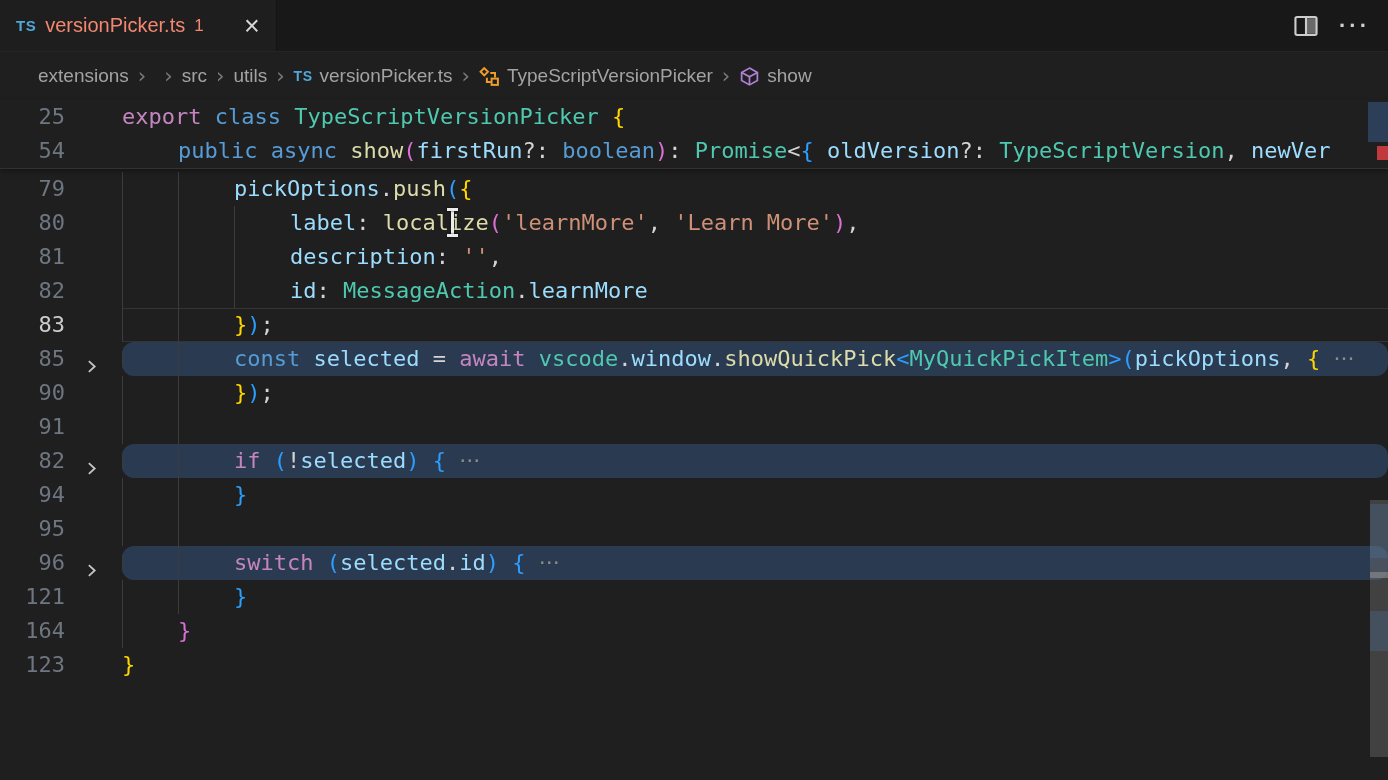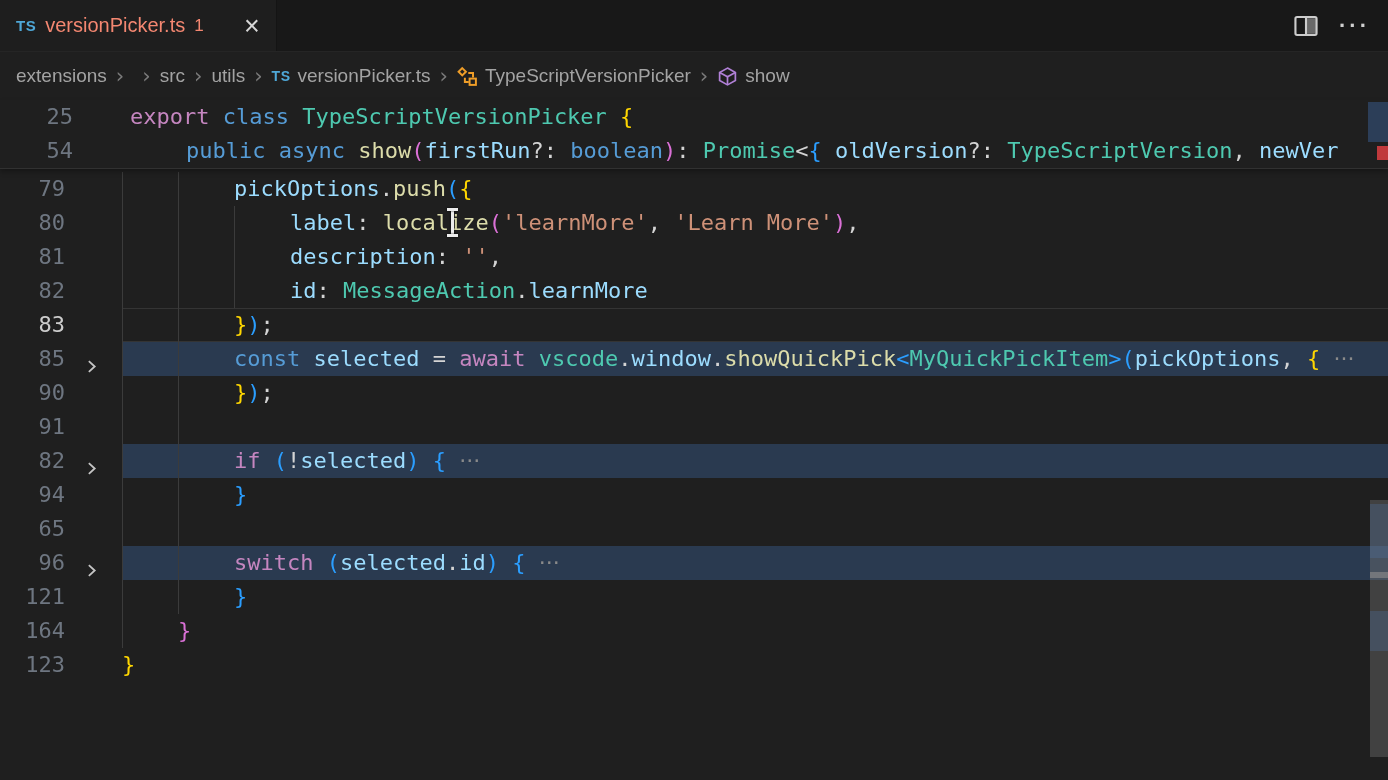--- a/index.html
+++ b/index.html
@@ -13,42 +13,42 @@
        padding:0 10px 0 16px;gap:9px;border-right:1px solid #141414;}
   .ts-file-icon{color:var(--ts-icon,#4FA8D8);font-weight:bold;font-size:15px;letter-spacing:.5px;}
   .tab-title{color:var(--tab-error,#F48771);font-size:20px;white-space:nowrap;}
   .tab-count{color:var(--tab-error,#F48771);font-size:17px;}
   .tab-close{margin-left:auto;color:#d6d6d6;font-size:27px;line-height:26px;width:28px;height:28px;
              display:flex;align-items:center;justify-content:center;cursor:pointer;}
   .tab-actions{margin-left:auto;display:flex;align-items:center;gap:20px;padding-right:18px;}
   .more-dots{color:#cfcfcf;font-size:22px;font-weight:bold;letter-spacing:3px;line-height:10px;}
 
   
-  .breadcrumb{height:48px;display:flex;align-items:center;padding-left:16px;
+  .breadcrumb{height:48px;display:flex;align-items:center;padding-left:38px;
               font-size:19px;color:var(--crumb,#A3A3A3);background:var(--bg,#1f1f1f);}
   .crumb{display:flex;align-items:center;gap:7px;white-space:nowrap;}
   .crumb-sep{color:#7a7a7a;font-size:21px;margin:0 9px;font-family:"DejaVu Sans",sans-serif;}
   .crumb .ts-file-icon{font-size:14px;}
 
   
   .editor{position:relative;height:680px;background:var(--bg,#1f1f1f);
           font-family:"DejaVu Sans Mono",monospace;font-size:22px;}
   .row{height:34px;line-height:34px;display:flex;white-space:pre;}
   .gutter{width:114px;flex:none;position:relative;}
   .ln{display:inline-block;width:65px;text-align:right;color:var(--ln,#6E7681);}
   .cur .ln{color:var(--ln-active,#CCCCCC);}
   .fold-chevron{position:absolute;left:83px;top:9px;}
   .content{flex:1;position:relative;overflow:hidden;margin-left:8px;}
-  .hl .content{background:var(--hl-row,#2A3A50);}
+  .hl .content{background:var(--hl-row,#2A3A50);border-radius:12px;}
   .cur .content{box-shadow:inset 0 1px 0 #343434,inset 0 -1px 0 #343434;}
   .iguide{position:absolute;top:0;bottom:0;width:1px;background:var(--guide,#3B3B3B);}
   .toks{position:relative;display:block;}
 
   .sticky{position:absolute;top:0;left:0;right:0;z-index:5;background:var(--bg,#1f1f1f);
-          border-bottom:1px solid #313131;box-shadow:0 3px 5px rgba(0,0,0,.28);padding-left:8px;}
+          border-bottom:1px solid #313131;box-shadow:0 3px 5px rgba(0,0,0,.28);}
   .code{position:absolute;top:72px;left:0;right:0;z-index:1;}
 
   .c-kw{color:var(--c-kw)} .c-ctl{color:var(--c-ctl)} .c-fn{color:var(--c-fn)}
   .c-typ{color:var(--c-typ)} .c-var{color:var(--c-var)} .c-str{color:var(--c-str)}
   .c-pun{color:var(--c-pun)} .c-b1{color:var(--c-b1)} .c-b2{color:var(--c-b2)}
   .c-b3{color:var(--c-b3)} .c-fold{color:var(--c-fold);font-family:"DejaVu Sans",sans-serif;}
 
   
   .mouse-ibeam{position:absolute;left:451px;top:109px;width:3px;height:27px;background:#ececec;
                z-index:7;box-shadow:0 0 2px rgba(0,0,0,.9);}
@@ -144,21 +144,21 @@
       <div class="row cur"><div class="gutter"><span class="ln">83</span></div><div class="content"><div class="iguide" style="left: 0px;"></div><div class="iguide" style="left: 56px;"></div><span class="toks" style="padding-left: 112px;"><span class="c-b1">}</span><span class="c-b3">)</span><span class="c-pun">;</span></span></div></div>
       <div class="row hl"><div class="gutter"><span class="ln">85</span><span class="fold-chevron"><svg width="17" height="17" viewBox="0 0 16 16" fill="none" stroke="#c5c5c5" stroke-width="1.7">
               <path d="M5.5 3 L11 8 L5.5 13"></path>
             </svg></span></div><div class="content"><div class="iguide" style="left: 0px;"></div><div class="iguide" style="left: 56px;"></div><span class="toks" style="padding-left: 112px;"><span class="c-kw">const</span><span class="c-pun"> </span><span class="c-var">selected</span><span class="c-pun"> = </span><span class="c-ctl">await</span><span class="c-pun"> </span><span class="c-typ">vscode</span><span class="c-pun">.</span><span class="c-var">window</span><span class="c-pun">.</span><span class="c-fn">showQuickPick</span><span class="c-b3">&lt;</span><span class="c-typ">MyQuickPickItem</span><span class="c-b3">&gt;</span><span class="c-b3">(</span><span class="c-var">pickOptions</span><span class="c-pun">, </span><span class="c-b1">{</span><span class="c-pun"> </span><span class="c-fold">···</span></span></div></div>
       <div class="row"><div class="gutter"><span class="ln">90</span></div><div class="content"><div class="iguide" style="left: 0px;"></div><div class="iguide" style="left: 56px;"></div><span class="toks" style="padding-left: 112px;"><span class="c-b1">}</span><span class="c-b3">)</span><span class="c-pun">;</span></span></div></div>
       <div class="row"><div class="gutter"><span class="ln">91</span></div><div class="content"><div class="iguide" style="left: 0px;"></div><div class="iguide" style="left: 56px;"></div><span class="toks" style="padding-left: 0px;"></span></div></div>
       <div class="row hl"><div class="gutter"><span class="ln">82</span><span class="fold-chevron"><svg width="17" height="17" viewBox="0 0 16 16" fill="none" stroke="#c5c5c5" stroke-width="1.7">
               <path d="M5.5 3 L11 8 L5.5 13"></path>
             </svg></span></div><div class="content"><div class="iguide" style="left: 0px;"></div><div class="iguide" style="left: 56px;"></div><span class="toks" style="padding-left: 112px;"><span class="c-ctl">if</span><span class="c-pun"> </span><span class="c-b3">(</span><span class="c-pun">!</span><span class="c-var">selected</span><span class="c-b3">)</span><span class="c-pun"> </span><span class="c-b3">{</span><span class="c-pun"> </span><span class="c-fold">···</span></span></div></div>
       <div class="row"><div class="gutter"><span class="ln">94</span></div><div class="content"><div class="iguide" style="left: 0px;"></div><div class="iguide" style="left: 56px;"></div><span class="toks" style="padding-left: 112px;"><span class="c-b3">}</span></span></div></div>
-      <div class="row"><div class="gutter"><span class="ln">65</span></div><div class="content"><div class="iguide" style="left: 0px;"></div><div class="iguide" style="left: 56px;"></div><span class="toks" style="padding-left: 0px;"></span></div></div>
+      <div class="row"><div class="gutter"><span class="ln">95</span></div><div class="content"><div class="iguide" style="left: 0px;"></div><div class="iguide" style="left: 56px;"></div><span class="toks" style="padding-left: 0px;"></span></div></div>
       <div class="row hl"><div class="gutter"><span class="ln">96</span><span class="fold-chevron"><svg width="17" height="17" viewBox="0 0 16 16" fill="none" stroke="#c5c5c5" stroke-width="1.7">
               <path d="M5.5 3 L11 8 L5.5 13"></path>
             </svg></span></div><div class="content"><div class="iguide" style="left: 0px;"></div><div class="iguide" style="left: 56px;"></div><span class="toks" style="padding-left: 112px;"><span class="c-ctl">switch</span><span class="c-pun"> </span><span class="c-b3">(</span><span class="c-var">selected</span><span class="c-pun">.</span><span class="c-var">id</span><span class="c-b3">)</span><span class="c-pun"> </span><span class="c-b3">{</span><span class="c-pun"> </span><span class="c-fold">···</span></span></div></div>
       <div class="row"><div class="gutter"><span class="ln">121</span></div><div class="content"><div class="iguide" style="left: 0px;"></div><div class="iguide" style="left: 56px;"></div><span class="toks" style="padding-left: 112px;"><span class="c-b3">}</span></span></div></div>
       <div class="row"><div class="gutter"><span class="ln">164</span></div><div class="content"><div class="iguide" style="left: 0px;"></div><span class="toks" style="padding-left: 56px;"><span class="c-b2">}</span></span></div></div>
       <div class="row"><div class="gutter"><span class="ln">123</span></div><div class="content"><span class="toks" style="padding-left: 0px;"><span class="c-b1">}</span></span></div></div>
     </div>
   <div class="mouse-ibeam"></div>
   <div class="scrollbar">
     <div class="sb sb-sticky-marker"></div>

